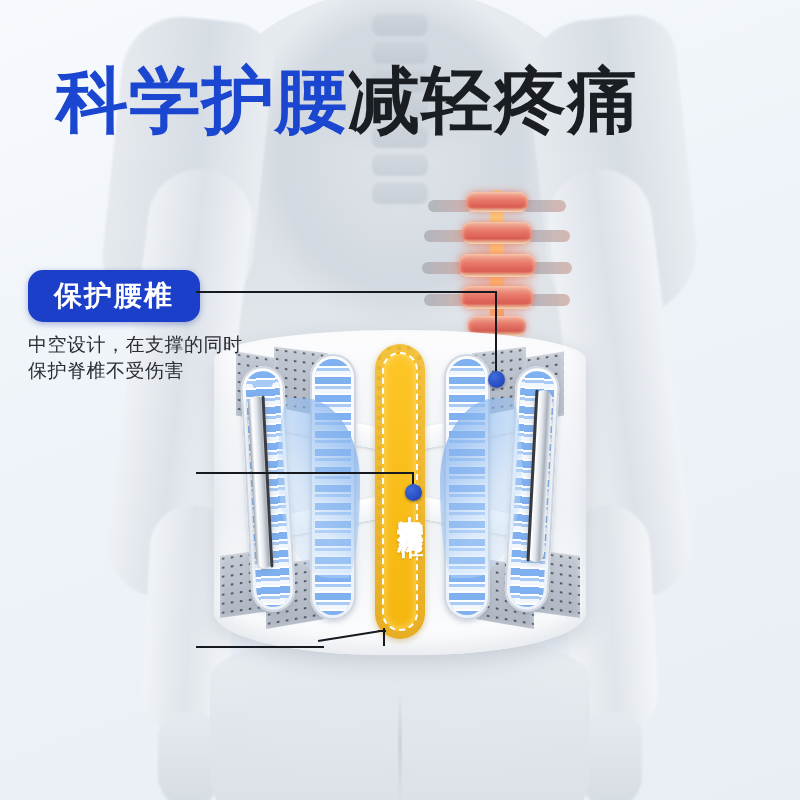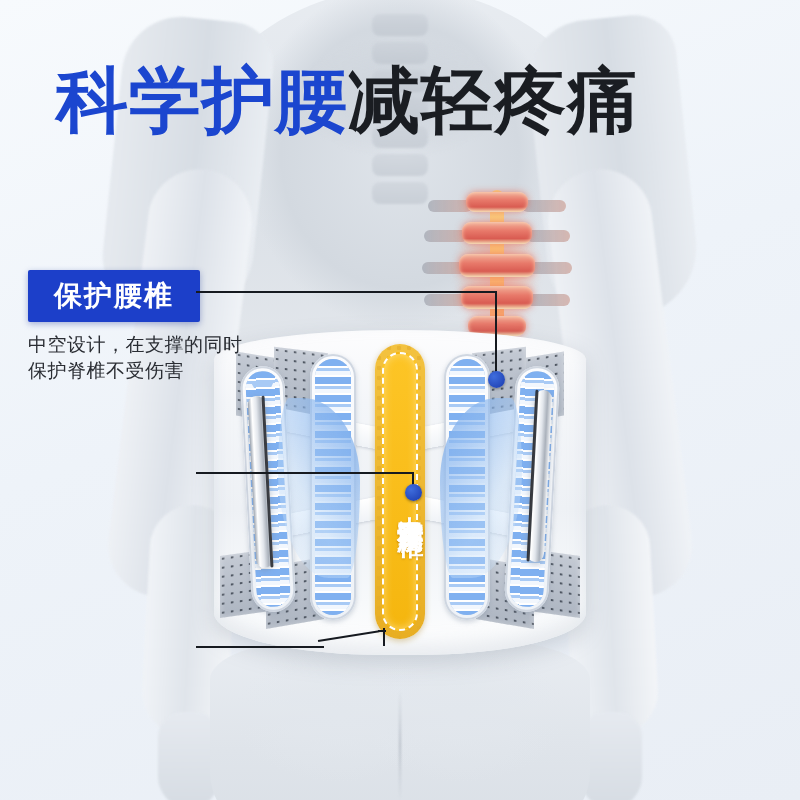--- a/index.html
+++ b/index.html
@@ -141,21 +141,21 @@
   
   .metal{position:absolute;width:17px;height:172px;border-radius:9px;
     background:linear-gradient(90deg,#9aa2ad 0%,#ffffff 22%,#e2e6ec 48%,#aab1bb 74%,#f2f4f7 100%);
     box-shadow:0 2px 6px rgba(120,130,145,.45);}
   .metal.l{left:252px;top:396px;transform:rotate(-3deg);}
   .metal.r{right:252px;top:390px;transform:rotate(3deg);}
   .metal-edge{position:absolute;top:0;width:3px;height:100%;background:#1d2026;opacity:.85;border-radius:3px;}
 
   
   .callout{position:absolute;}
-  .pill{display:inline-block;background:#1c3fc9;color:#fff;border-radius:2px;
+  .pill{display:inline-block;background:#1c3fc9;color:#fff;border-radius:15px;
     padding:7px 26px;font-size:28px;font-weight:bold;letter-spacing:2px;
     font-family:"DejaVu Sans","Liberation Sans",sans-serif;
     box-shadow:0 2px 6px rgba(20,45,150,.35);white-space:nowrap;}
   .cdesc{margin-top:9px;font-size:19px;color:#2a2d33;line-height:1.38;letter-spacing:.5px;
     font-family:"DejaVu Sans","Liberation Sans",sans-serif;white-space:pre-line;}
 
   .lead{position:absolute;background:#161a20;}
   .lead-h{height:1.6px;}
   .lead-v{width:1.6px;}
   .dot{position:absolute;width:17px;height:17px;border-radius:50%;

